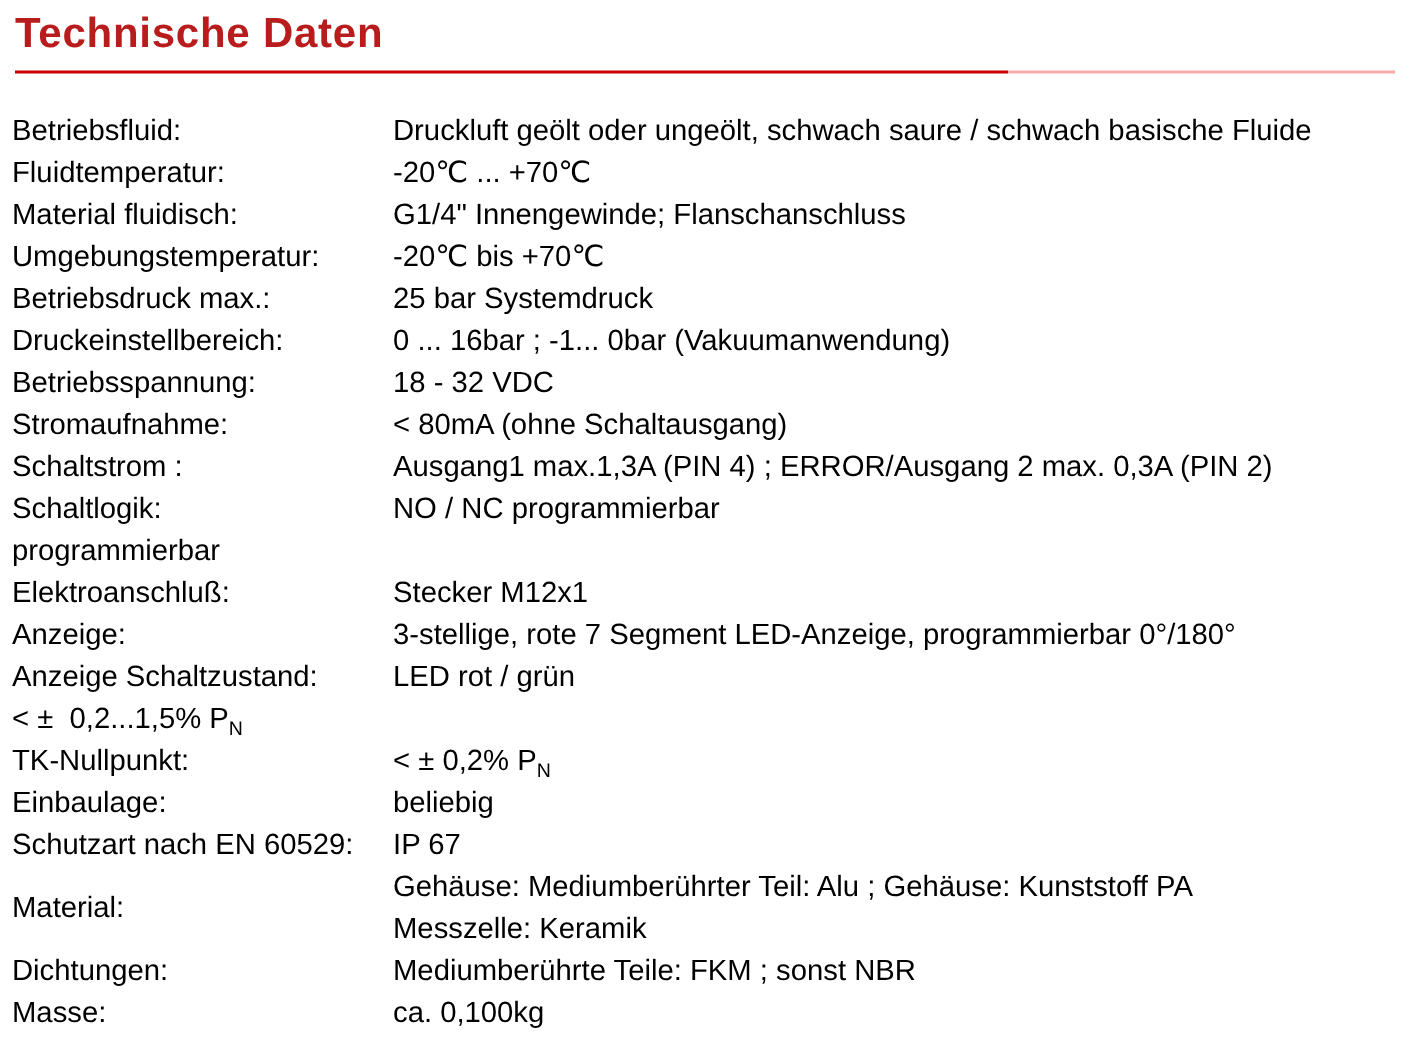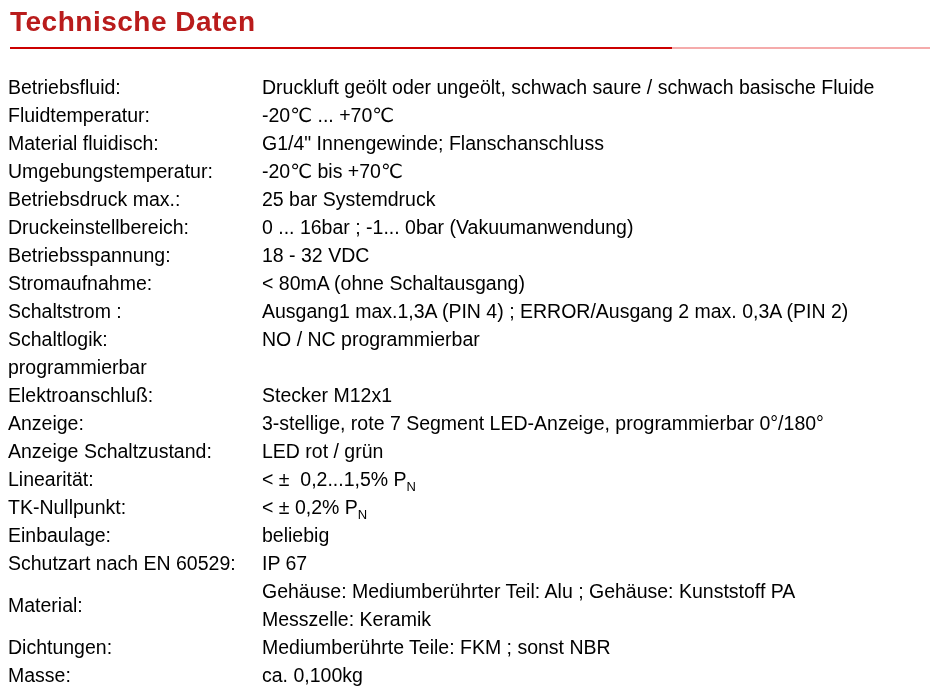--- a/index.html
+++ b/index.html
@@ -157,21 +157,20 @@
           <div class="spec-value-line"><span>3-stellige, rote 7 Segment LED-Anzeige, programmierbar 0°/180°</span></div>
         </div>
       </div>
       <div class="spec-row">
         <div class="spec-label">Anzeige Schaltzustand:</div>
         <div class="spec-value">
           <div class="spec-value-line"><span>LED rot / grün</span></div>
         </div>
       </div>
       <div class="spec-row">
-        <div class="spec-label">Linearität:</div>
         <div class="spec-value">
           <div class="spec-value-line"><span>&lt; ±  0,2...1,5% P</span><sub>N</sub></div>
         </div>
       </div>
       <div class="spec-row">
         <div class="spec-label">TK-Nullpunkt:</div>
         <div class="spec-value">
           <div class="spec-value-line"><span>&lt; ± 0,2% P</span><sub>N</sub></div>
         </div>
       </div>

